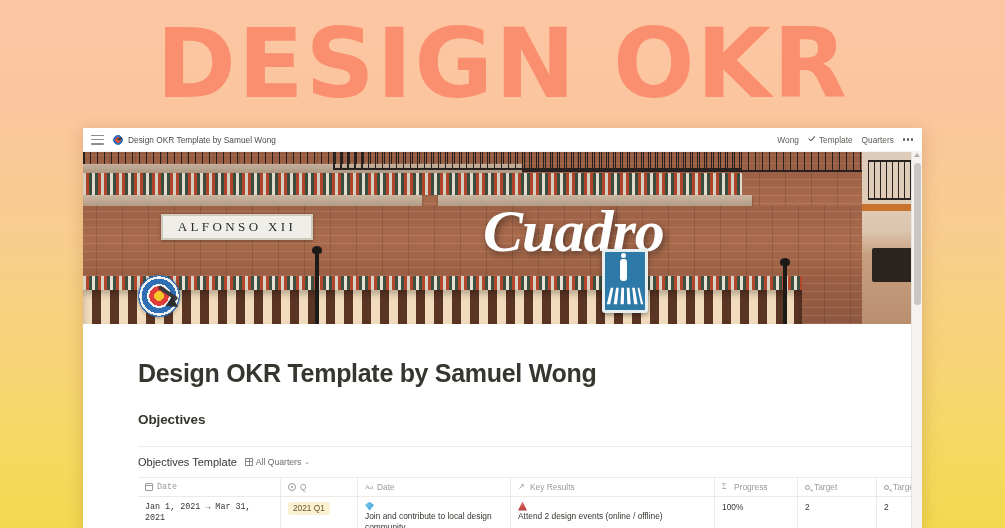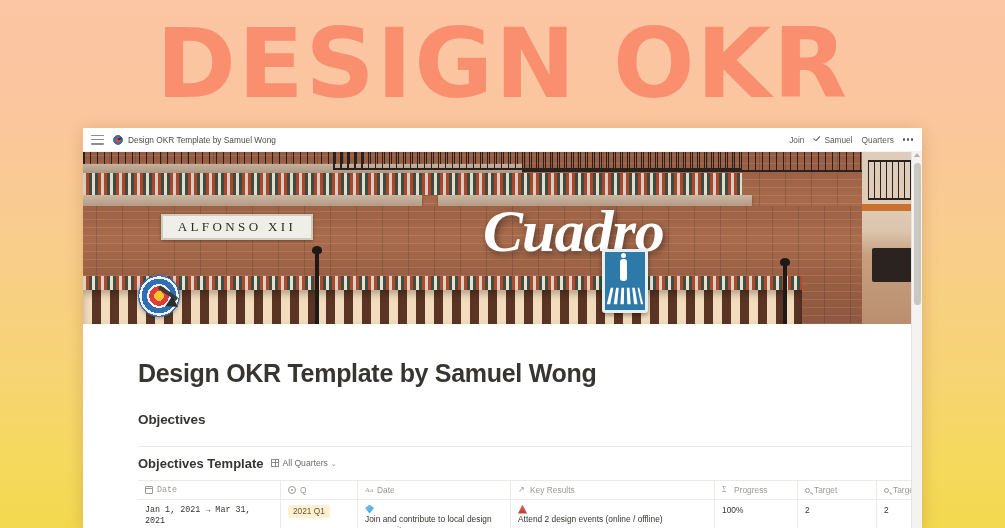--- a/index.html
+++ b/index.html
@@ -124,21 +124,21 @@
   }
   .page-icon .dart{position:absolute;left:19px;top:16px;width:22px;height:4px;background:#3a3a3a;transform:rotate(34deg);border-radius:1px;}
   .page-icon .fletch{position:absolute;left:30px;top:23px;width:0;height:0;border-left:11px solid #2b2b2b;border-top:6px solid transparent;border-bottom:6px solid transparent;transform:rotate(34deg);}
 
   
   .page-body{position:relative;background:#fff;height:228px;padding:0;overflow:hidden;}
   .page-inner{padding:36px 0 0 55px;}
   .page-title{font-size:25px;font-weight:bold;color:#37352f;letter-spacing:-.3px;line-height:1.1;}
   .h2{font-size:13.5px;font-weight:bold;color:#37352f;margin-top:24px;letter-spacing:-.1px;}
   .db-header{display:flex;align-items:center;gap:8px;margin-top:19px;border-top:1px solid #eceae5;padding-top:9px;}
-  .db-title{font-size:13px;font-weight:bold;color:#37352f;}
+  .db-title{font-size:11px;font-weight:normal;color:#37352f;}
   .view-pill{display:flex;align-items:center;gap:3px;font-size:8.6px;color:#6b6b66;cursor:pointer;}
   .tbl-ic{width:8px;height:8px;border:1px solid #8d8d87;box-sizing:border-box;position:relative;display:inline-block;}
   .tbl-ic:before{content:"";position:absolute;left:0;right:0;top:2px;height:1px;background:#8d8d87;}
   .tbl-ic:after{content:"";position:absolute;top:0;bottom:0;left:3px;width:1px;background:#8d8d87;}
   .caret{font-size:7px;color:#8d8d87;line-height:1;}
 
   
   table.okr{border-collapse:collapse;margin-top:9px;width:805px;table-layout:fixed;}
   table.okr th,table.okr td{border-right:1px solid #eceae5;border-bottom:1px solid #eceae5;
     padding:5px 7px;text-align:left;vertical-align:top;}
@@ -183,25 +183,25 @@
   <div class="topbar">
     <div class="hamburger">
         <i></i>
         <i></i>
         <i></i>
       </div>
     <div class="favicon"></div>
     <div class="tab-title">Design OKR Template by Samuel Wong</div>
     <div class="topbar-right">
       <div class="tb-item">
-          <span>Join</span>
+          <span>Wong</span>
         </div>
       <div class="tb-item">
         <span class="check-ic"></span>
-        <span>Samuel</span>
+        <span>Template</span>
       </div>
       <div class="tb-item">
           <span>Quarters</span>
         </div>
       <div class="dots">
           <i></i>
           <i></i>
           <i></i>
         </div>
     </div>

